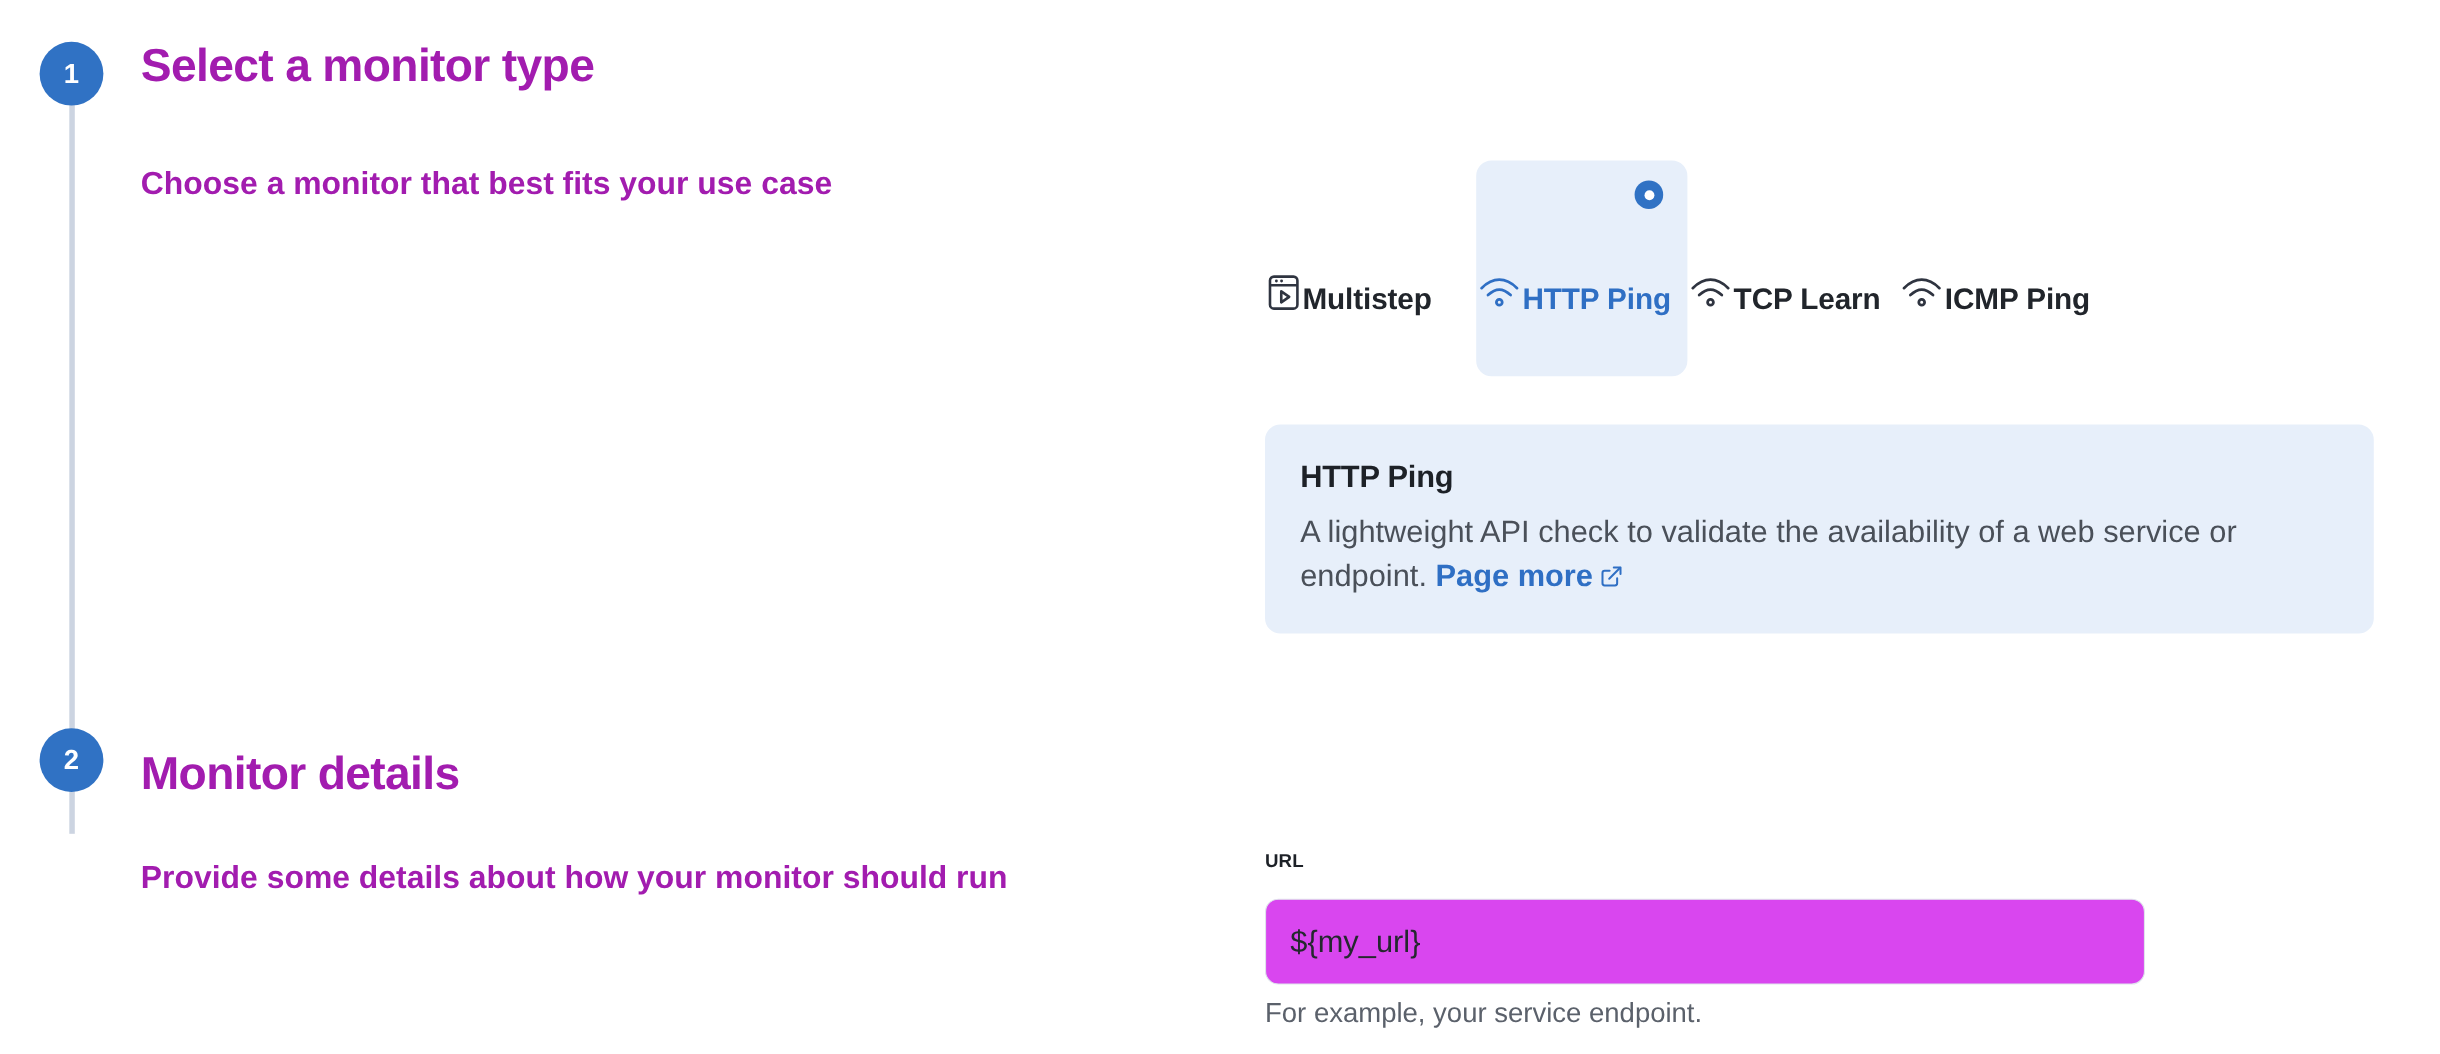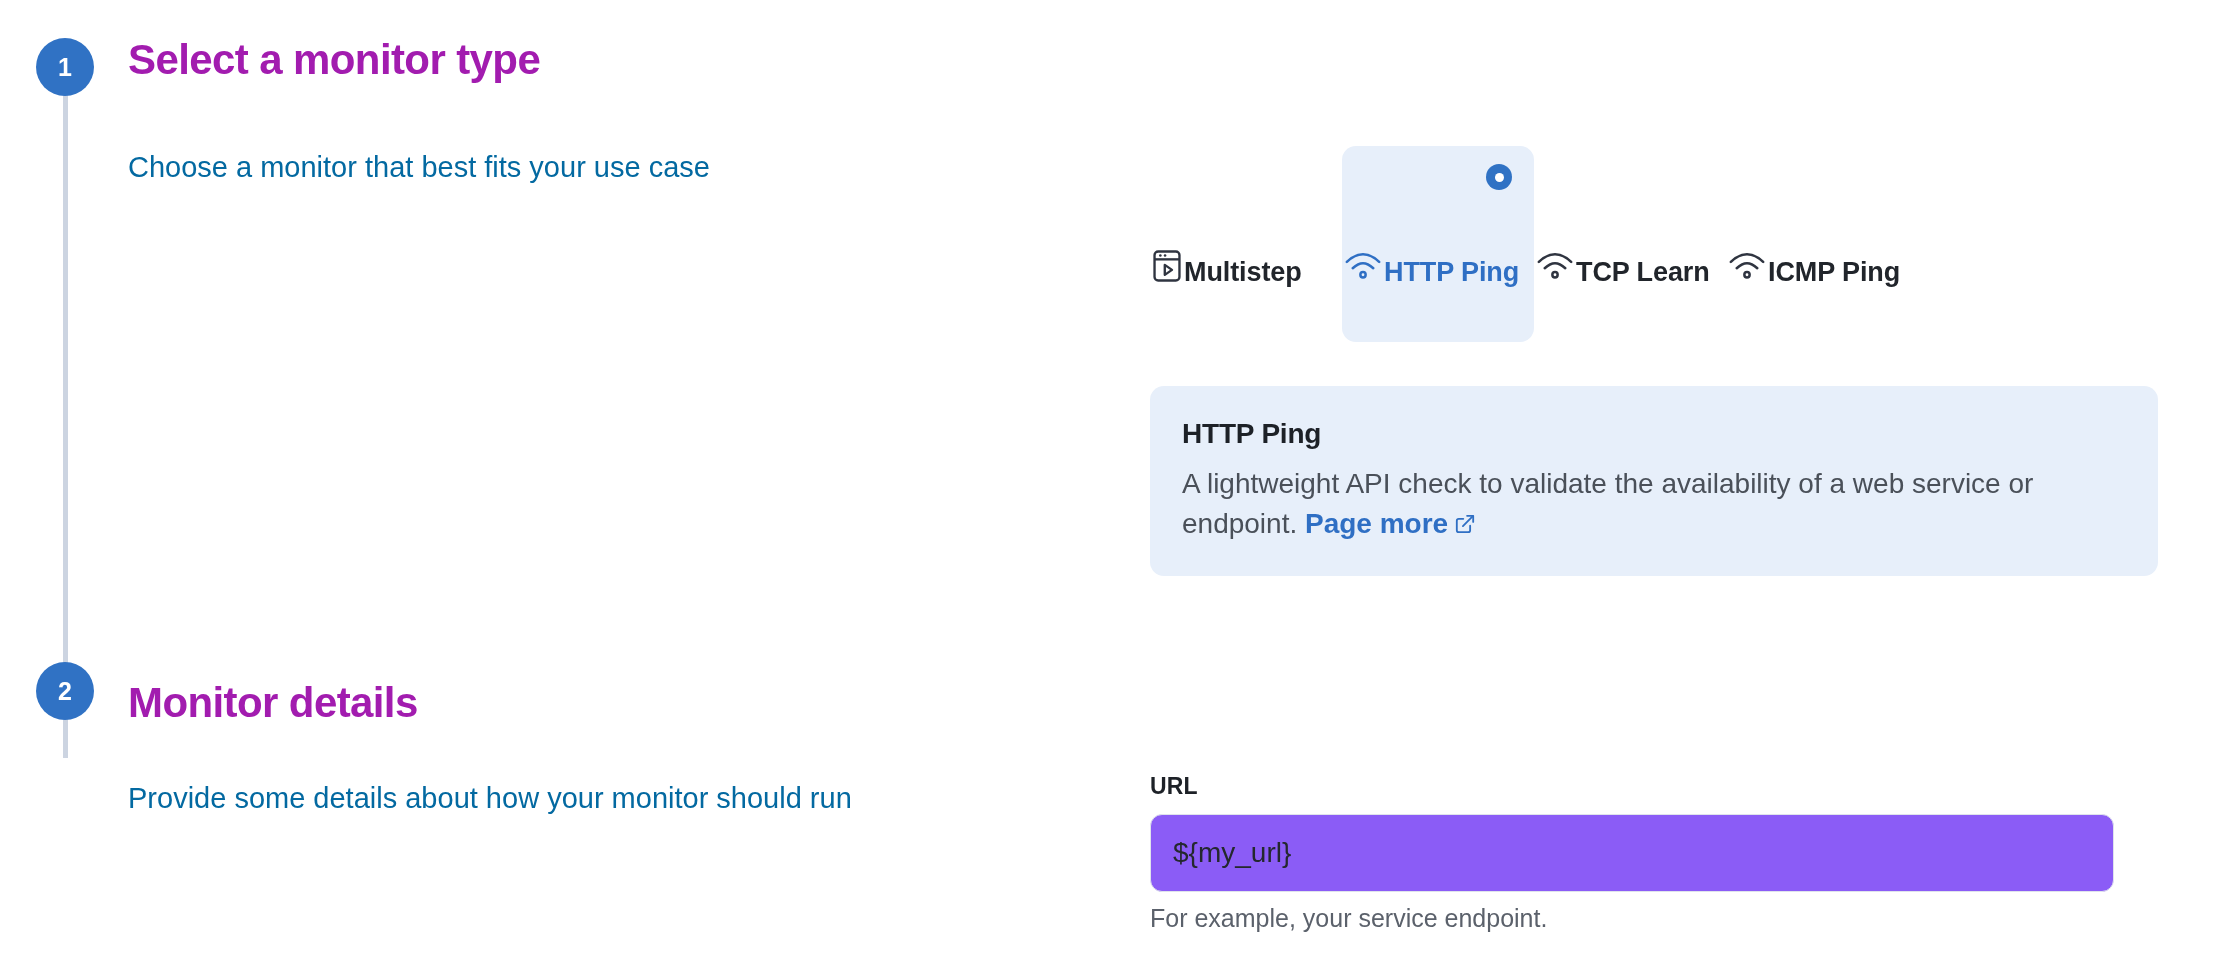--- a/index.html
+++ b/index.html
@@ -60,22 +60,22 @@
     color: #a21caf;
     white-space: nowrap;
   }
   .step1-title { top: 36px; }
   .step2-title { top: 679px; text-align: center; }
 
   .step-sub {
     position: absolute;
     left: 128px;
     font-size: 29px;
-    font-weight: 400;
-    color: #0369a1;
+    font-weight: 700;
+    color: #a21caf;
     white-space: nowrap;
   }
   .step1-sub { top: 151px; }
   .step2-sub { top: 782px; }
 
   
   .type-row {
     position: absolute;
     left: 1150px;
     top: 146px;
@@ -173,33 +173,33 @@
   }
 
   
   .field-block {
     position: absolute;
     left: 1150px;
     top: 773px;
     width: 1008px;
   }
   .field-label {
-    font-size: 23px;
+    font-size: 17px;
     font-weight: 700;
     color: #1d2127;
     letter-spacing: 0.1px;
-    margin-bottom: 14px;
+    margin-bottom: 24px;
   }
   .field-input {
-    width: 964px;
+    width: 800px;
     height: 78px;
     box-sizing: border-box;
     border: 1px solid #dfe3ec;
     border-radius: 12px;
-    background: #8b5cf6;
+    background: #d946ef;
     font-family: "Liberation Sans", sans-serif;
     font-size: 28px;
     color: #24282e;
     padding: 0 22px;
     outline: none;
   }
   .field-help {
     margin-top: 12px;
     font-size: 25px;
     color: #5b616b;

